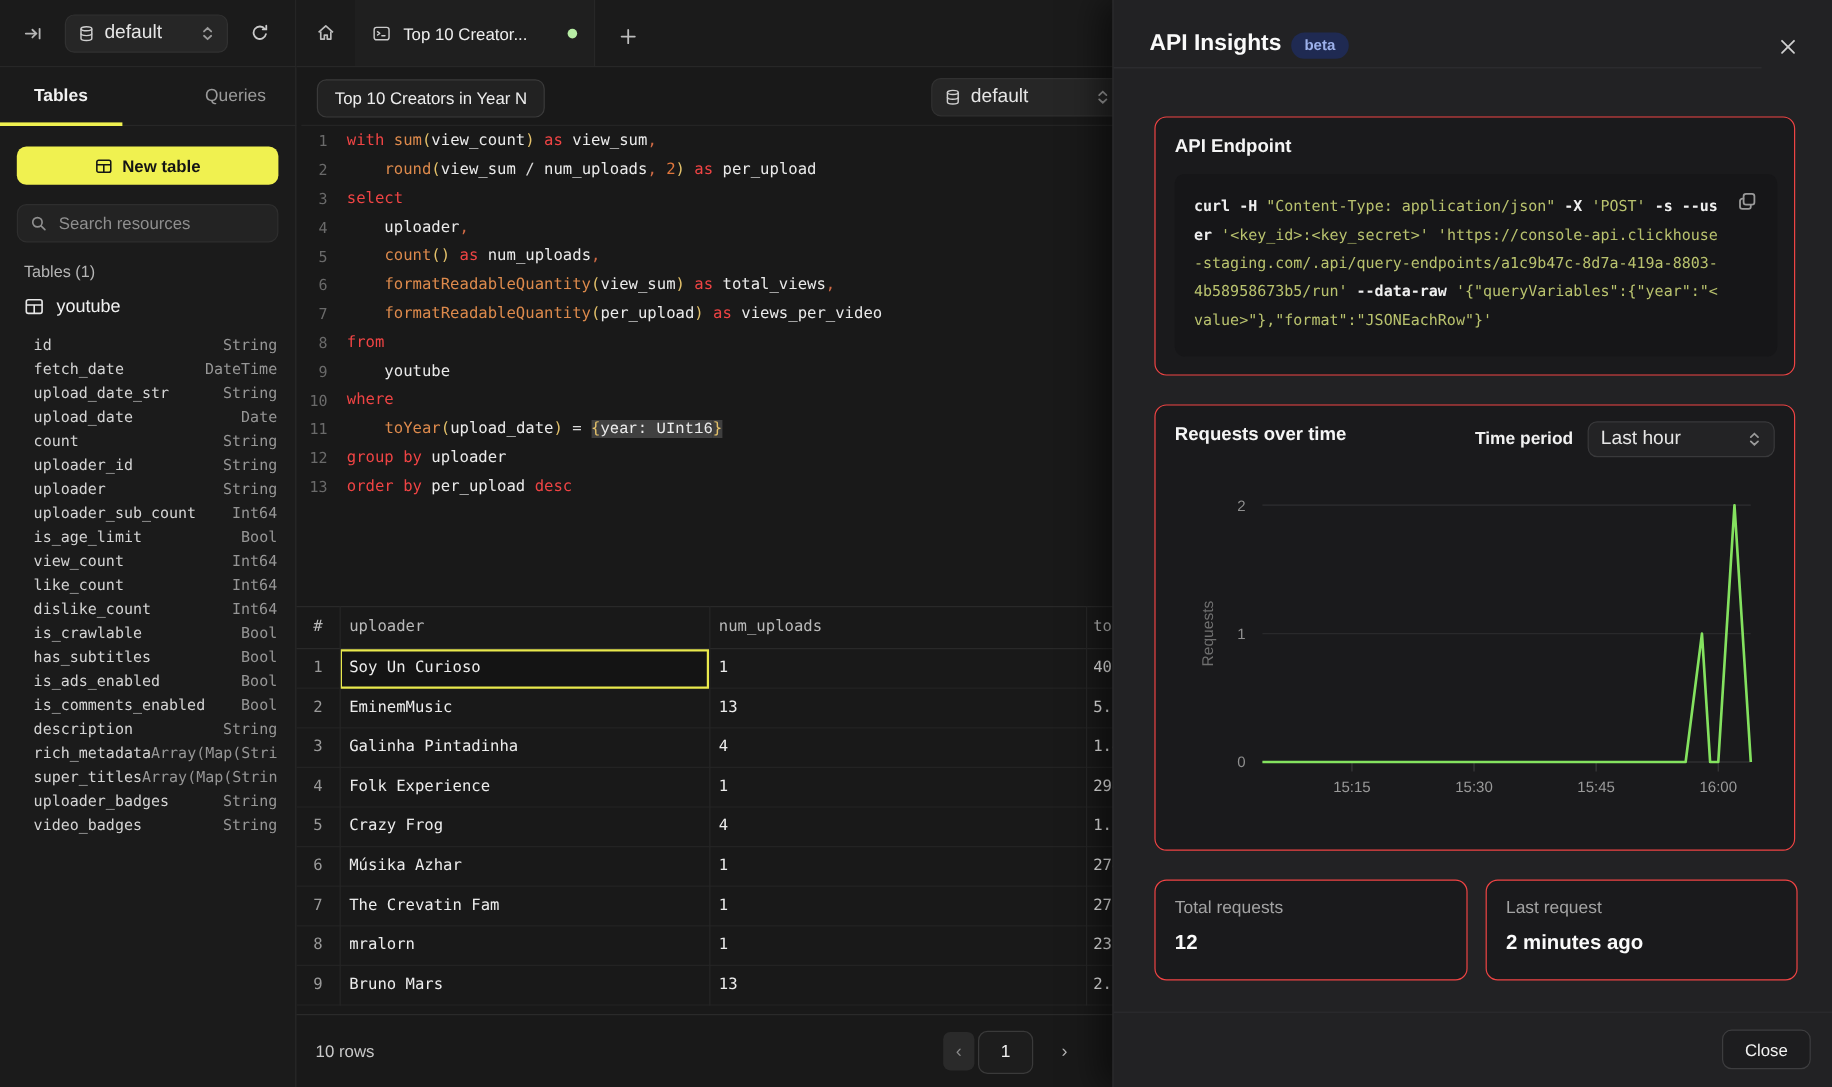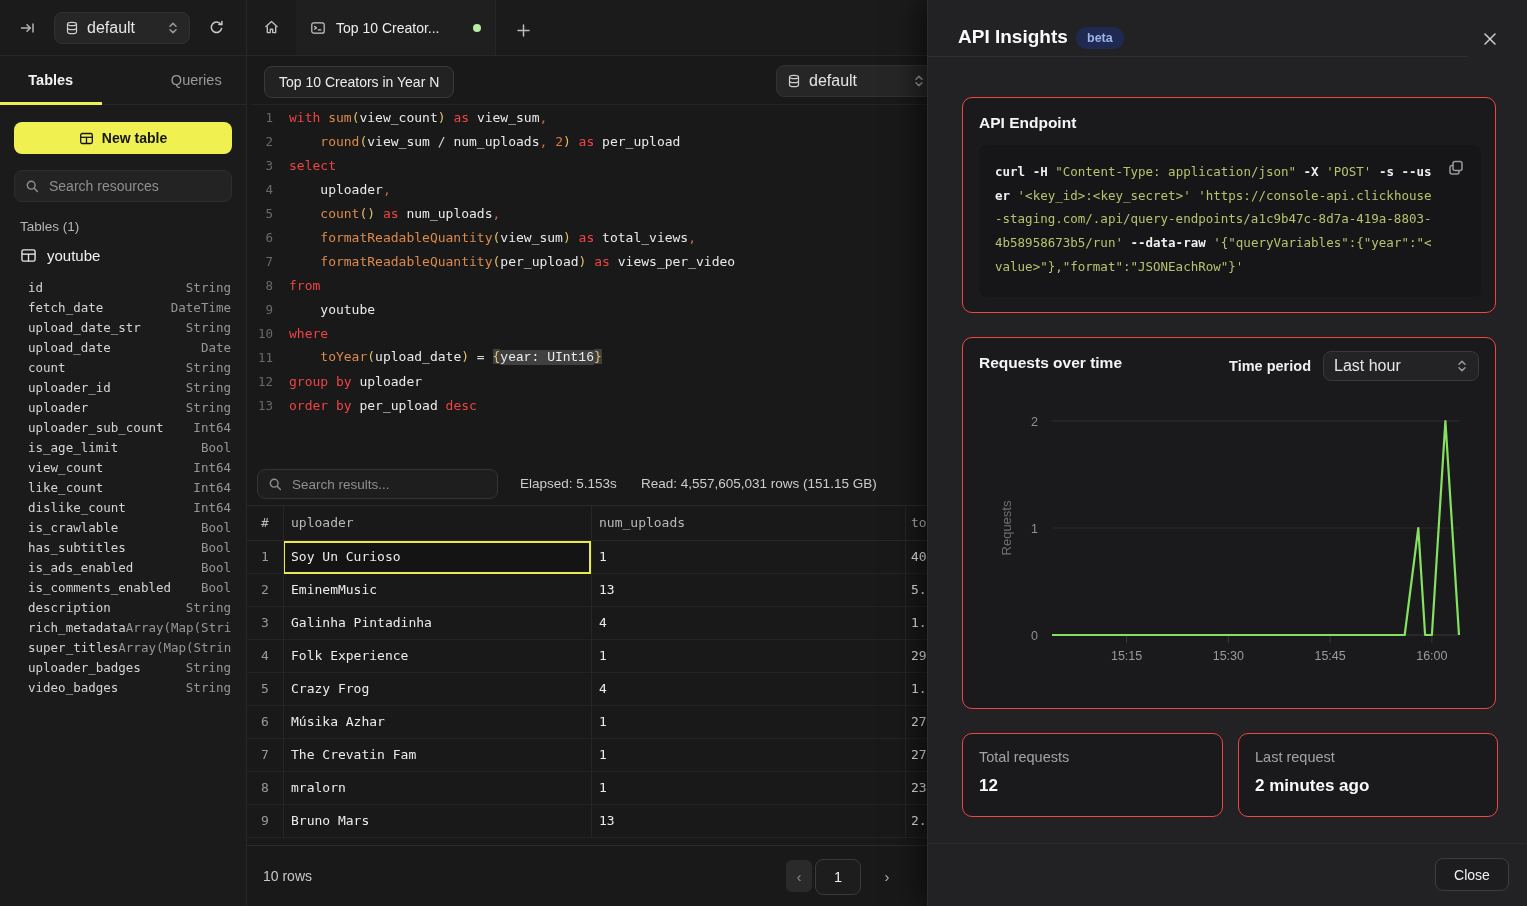--- a/index.html
+++ b/index.html
@@ -378,33 +378,20 @@
         <div class="sql-line">
           <span class="ln">12</span>
           <span class="code"><span class="tk-kw">group by </span><span class="tk-id">uploader</span></span>
         </div>
         <div class="sql-line">
           <span class="ln">13</span>
           <span class="code"><span class="tk-kw">order by </span><span class="tk-id">per_upload</span><span class="tk-kw"> desc</span></span>
         </div>
       </div>
 
-    <div id="res-toolbar" class="abs">
-      <div id="res-search" class="abs">
-        <span>
-          <svg width="14" height="14" viewBox="0 0 14 14" fill="none" stroke="#8f8f8f" stroke-width="1.4" stroke-linecap="round">
-              <circle cx="6.2" cy="6.2" r="3.9"></circle>
-              <path d="M9.2 9.2 12.4 12.4"></path>
-            </svg>
-        </span>
-        <input placeholder="Search results..." style="">
-      </div>
-      <span class="abs meta-txt" style="left:273px">Elapsed: 5.153s</span>
-      <span class="abs meta-txt" style="left:394px">Read: 4,557,605,031 rows (151.15 GB)</span>
-    </div>
 
     <div id="res-header" class="abs mono">
       <span style="left:14px">#</span>
       <span style="left:44px">uploader</span>
       <span style="left:352px">num_uploads</span>
       <span style="left:664px">tot</span>
     </div>
     <div id="res-body" class="abs" style="left:0;top:541px;width:1280px">
         <div class="res-row mono" style="top: 0px;">
           <div class="sel-cell"></div>

